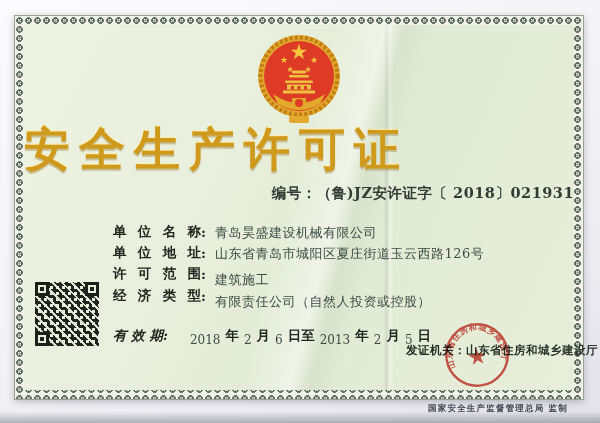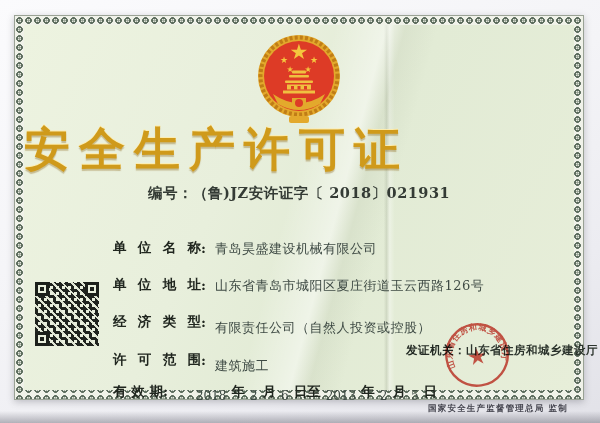--- a/index.html
+++ b/index.html
@@ -42,38 +42,38 @@
   .title{
     position:absolute;top:99px;width:100%;
     font-family:"DejaVu Serif","Liberation Serif",serif;
     font-size:46px;font-weight:bold;letter-spacing:9px;line-height:50px;
     color:#cf9a1b;
     text-shadow:0 2px 1px rgba(130,88,6,.35),0 -1px 0 rgba(255,236,170,.9);
     white-space:nowrap;
   }
   
   .serial{
-    position:absolute;top:159px;width:100%;text-align:center;
+    position:absolute;top:159px;width:100%;text-align:right;
     font-family:"DejaVu Serif","Liberation Serif",serif;
     font-size:14.5px;font-weight:bold;color:#343b35;letter-spacing:.5px;
   }
 
   
   .fields{position:absolute;left:89px;top:196px;font-family:"DejaVu Serif","Liberation Serif",serif;}
-  .frow{height:21.2px;line-height:21.2px;white-space:nowrap;margin-top:16px;}
+  .frow{height:21.2px;line-height:21.2px;white-space:nowrap;}
   .flabel{display:inline-block;width:88px;font-weight:bold;font-size:13.5px;color:#20261f;
     text-align:justify;text-align-last:justify;vertical-align:top;}
   .fcolon{font-weight:bold;font-size:13.5px;color:#20261f;}
   .fvalue{font-size:13px;color:#3e4a44;margin-left:9px;letter-spacing:.5px;}
   .offset .fvalue{display:inline-block;transform:translateY(5px);}
 
   
   .vrow{margin-top:5px;white-space:nowrap;font-weight:bold;font-size:13.5px;color:#20261f;line-height:18px;}
-  .vlabel{margin-right:24px;}
-  .vnum{display:inline-block;transform:translateY(4px);font-weight:normal;font-size:12px;color:#3e4a44;margin:8px 4px;}
+  .vlabel{margin-right:18px;font-style:italic;}
+  .vnum{display:inline-block;transform:translateY(4px);font-weight:normal;font-size:12px;color:#3e4a44;margin:16px 4px;}
   .vunit{margin:0 1px;}
 
   
   .issuer{position:absolute;left:362px;top:318px;white-space:nowrap;
     font-family:"DejaVu Serif","Liberation Serif",serif;
     font-size:11.5px;font-weight:bold;color:#232a24;letter-spacing:.5px;padding-left:20px;}
   .issuer .ival{color:#2c342d;}
   .issue-date{position:absolute;left:383px;top:336px;white-space:nowrap;
     font-family:"DejaVu Serif","Liberation Serif",serif;
     font-size:13px;font-weight:bold;color:#20261f;}
@@ -134,24 +134,24 @@
     <div class="serial"><span>编号：</span><span>（鲁)JZ安许证字〔 2018〕021931</span></div>
 
     <div class="fields">
       <div class="frow">
         <span class="flabel">单 位 名 称</span><span class="fcolon">:</span><span class="fvalue">青岛昊盛建设机械有限公司</span>
       </div>
       <div class="frow">
         <span class="flabel">单 位 地 址</span><span class="fcolon">:</span><span class="fvalue">山东省青岛市城阳区夏庄街道玉云西路126号</span>
       </div>
       <div class="frow offset">
-        <span class="flabel">经 济 类 型</span><span class="fcolon">:</span><span class="fvalue">有限责任公司（自然人投资或控股）</span>
+        <span class="flabel">许 可 范 围</span><span class="fcolon">:</span><span class="fvalue">建筑施工</span>
       </div>
       <div class="frow offset">
-        <span class="flabel">许 可 范 围</span><span class="fcolon">:</span><span class="fvalue">建筑施工</span>
+        <span class="flabel">经 济 类 型</span><span class="fcolon">:</span><span class="fvalue">有限责任公司（自然人投资或控股）</span>
       </div>
 
       <div class="vrow">
         <span class="vlabel">有 效 期:</span><span class="vnum">2018</span><span class="vunit">年</span><span class="vnum">2</span><span class="vunit">月</span><span class="vnum">6</span><span class="vunit">日至</span><span class="vnum">2013</span><span class="vunit">年</span><span class="vnum">2</span><span class="vunit">月</span><span class="vnum">5</span><span class="vunit">日</span>
       </div>
     </div>
 
     <div class="qr">
       <div class="finder f-tl"></div>
       <div class="finder f-tr"></div>

